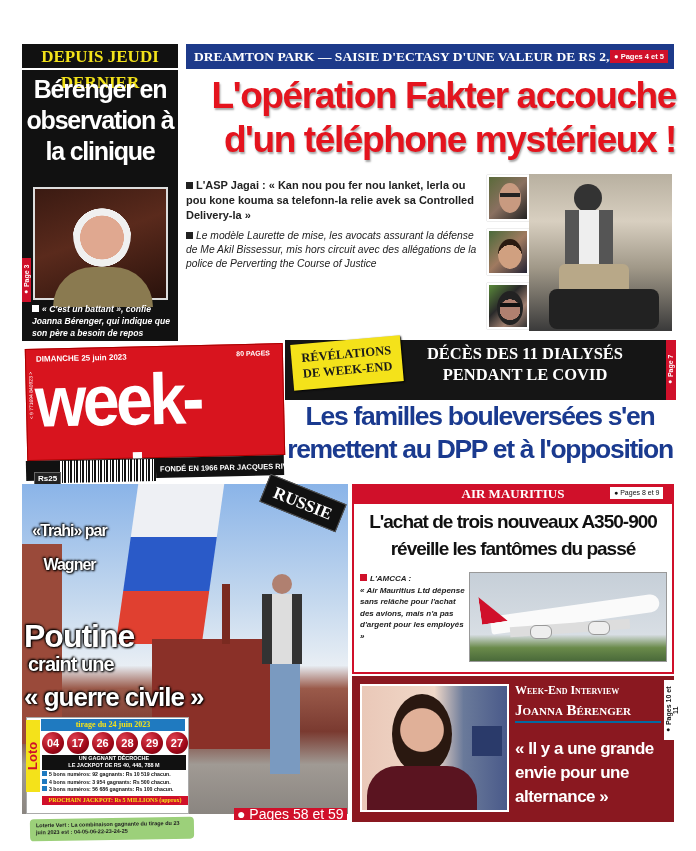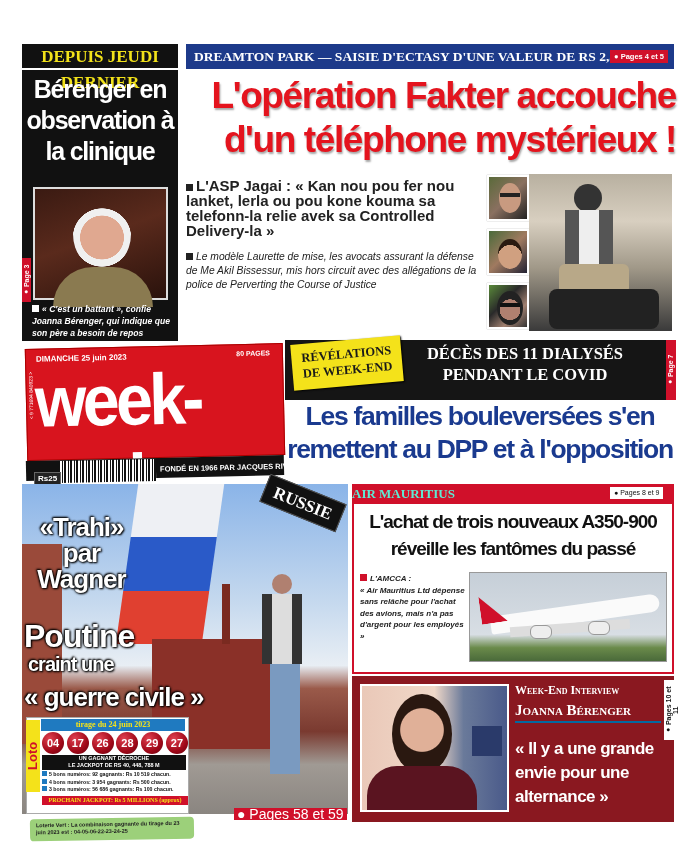--- a/index.html
+++ b/index.html
@@ -12,21 +12,21 @@
 #left-photo{left:33px;top:187px;width:135px;height:113px;border:2px solid #ddd;background:linear-gradient(160deg,#3a1a12 0%,#5a2a1c 45%,#2a120c 100%)}
 .face{position:absolute;border-radius:50%}
 #left-caption{left:32px;top:303px;width:145px;color:#fff;font-size:8.6px;font-style:italic;font-weight:700;line-height:12px}
 .sq{display:inline-block;width:7px;height:7px;margin-right:3px;vertical-align:0}
 .vtag{background:#d0102a;color:#fff;font-size:7px;font-weight:700;writing-mode:vertical-rl;transform:rotate(180deg);text-align:center;padding:3px 1px}
 
 #top-bar{left:186px;top:44px;width:488px;height:25px;background:#1d3a8a;color:#fff;font-family:"Liberation Serif",serif;font-weight:700;font-size:13.5px;line-height:25px;padding-left:8px}
 #top-pages{right:6px;top:6px;height:13px;background:#d0102a;color:#fff;font-family:"Liberation Sans",sans-serif;font-size:7.5px;line-height:13px;padding:0 4px}
 #main-head{left:186px;top:74px;width:490px;color:#e4141e;font-weight:700;font-size:37px;line-height:44px;text-align:right;letter-spacing:-1.4px;text-shadow:1px 2px 2px rgba(0,0,0,.35)}
 #bullets{left:186px;top:178px;width:300px;font-size:11px;color:#222}
-.b1{font-weight:700;font-size:15px;line-height:15px;margin-bottom:12px}
+.b1{font-weight:700;font-size:11px;line-height:15px;margin-bottom:6px}
 .b2{font-style:italic;font-size:10.3px;line-height:14px;margin-bottom:6px}
 .b3{font-style:italic;font-weight:700;font-size:10.3px;line-height:14px}
 .b1 .sq,.b2 .sq,.b3 .sq{background:#222}
 .thumb{position:absolute;border:2px solid #fff;box-shadow:0 0 1px #999}
 #thumb1{left:487px;top:175px;width:42px;height:46px;background:linear-gradient(135deg,#5a6a3a,#8a7060 50%,#222)}
 #thumb2{left:487px;top:229px;width:42px;height:46px;background:linear-gradient(135deg,#4a6a3a,#a07a60 50%,#223)}
 #thumb3{left:487px;top:283px;width:42px;height:46px;background:linear-gradient(135deg,#5a8a3a,#2a2a2a 40%,#a08070 70%,#333)}
 #big-photo{left:529px;top:174px;width:143px;height:157px;background:linear-gradient(180deg,#b8b0a0 0%,#d8cfc0 30%,#a09888 60%,#3a3a3a 100%)}
 #mast{left:26px;top:346px;width:258px;height:112px;background:#d8141e;transform:rotate(-1.3deg);border:1px solid #a00}
 #mast-date{left:10px;top:5px;color:#fff;font-size:8px;font-weight:700}
@@ -40,39 +40,39 @@
 #rev-black{left:285px;top:340px;width:390px;height:60px;background:#151515}
 #rev-tag{left:292px;top:340px;width:110px;height:46px;background:#f4e21a;transform:rotate(-5deg);color:#1a1a1a;font-family:"Liberation Serif",serif;font-weight:700;font-size:12.5px;line-height:16px;text-align:center;padding-top:6px;box-shadow:1px 1px 2px #000}
 #rev-kicker{left:410px;top:343px;width:230px;color:#fff;font-family:"Liberation Serif",serif;font-weight:700;font-size:16.5px;line-height:21px;text-align:center}
 #page7{left:666px;top:340px;width:10px;height:60px}
 #dpp-head{left:285px;top:400px;width:390px;color:#1a3a8f;font-weight:700;font-size:26.5px;line-height:33px;text-align:center;letter-spacing:-1.3px}
 
 #rus-photo{left:22px;top:484px;width:326px;height:330px;background:linear-gradient(180deg,#8ab4e8 0%,#c4d8ee 35%,#e8eef4 55%,#9a5a4a 62%,#7a3a30 75%,#a09a94 85%,#8a8580 100%);overflow:hidden}
 #flag{left:105px;top:0;width:86px;height:160px;transform:skewX(-8deg)}
 #rus-tag{left:262px;top:488px;width:82px;height:30px;background:#111;color:#fff;font-family:"Liberation Serif",serif;font-weight:700;font-size:17px;line-height:30px;text-align:center;transform:rotate(22deg);border:1px solid #555}
 .rus-text{color:#fff;font-weight:700;text-align:center;text-shadow:0 0 3px #000,1px 1px 2px #000,-1px -1px 2px #000;letter-spacing:-1px}
-#trahi{left:34px;top:514px;width:95px;font-size:26px;line-height:26px}
+#trahi{left:22px;top:514px;width:95px;font-size:16px;line-height:34px}
 #poutine{left:24px;top:620px;font-size:32px;line-height:32px;text-align:left}
 #craint{left:28px;top:653px;font-size:20px;line-height:22px;text-align:left}
 #guerre{left:24px;top:683px;font-size:26px;line-height:28px;text-align:center}
 
 #loto{left:26px;top:717px;width:163px;height:97px;background:#fff;border:1px solid #aaa}
 #loto-side{left:26px;top:720px;width:14px;height:72px;background:#f4e21a;color:#d0102a;font-weight:700;font-size:13px;writing-mode:vertical-rl;transform:rotate(180deg);text-align:center;line-height:14px}
 #loto-head{left:41px;top:719px;width:144px;height:12px;background:#1f7ac0;color:#f4e21a;font-family:"Liberation Serif",serif;font-weight:700;font-size:8px;text-align:center;line-height:12px}
 #balls{left:42px;top:732px;width:146px;height:22px;display:flex;justify-content:space-between}
 .ball{width:22px;height:22px;border-radius:50%;background:radial-gradient(circle at 35% 30%,#e04050,#a00818 60%,#600010);color:#fff;font-weight:700;font-size:11px;line-height:22px;text-align:center}
 #jackpot-box{left:42px;top:755px;width:144px;height:15px;background:#111;color:#fff;font-size:5.5px;font-weight:700;line-height:7px;text-align:center}
 #winners{left:42px;top:771px;width:146px;font-size:5.2px;font-weight:700;color:#111;line-height:7.5px}
 .wsq{display:inline-block;width:5px;height:5px;background:#1f7ac0;margin-right:2px}
 #prochain{left:42px;top:796px;width:146px;height:9px;background:#d0102a;color:#f4e21a;font-family:"Liberation Serif",serif;font-size:6px;font-weight:700;line-height:9px;text-align:center}
 #loterie{left:30px;top:818px;width:164px;height:22px;background:#9cd07a;border-radius:4px;font-size:5.5px;font-weight:700;color:#222;line-height:7px;padding:3px 6px;transform:rotate(-1deg)}
 #pages58{left:234px;top:808px;background:#d0102a;color:#fff;font-size:14px;line-height:12px;padding:0 3px}
 
 #air-box{left:352px;top:484px;width:322px;height:190px;border:2px solid #d0102a;background:#fff}
-#air-bar{left:352px;top:484px;width:322px;height:20px;background:#d0102a;color:#5eead4;font-family:"Liberation Serif",serif;font-weight:700;font-size:13px;text-align:left;line-height:20px}
+#air-bar{left:352px;top:484px;width:322px;height:20px;background:#d0102a;color:#ffffff;font-family:"Liberation Serif",serif;font-weight:700;font-size:13px;text-align:center;line-height:20px}
 #air-pages{left:610px;top:487px;height:12px;background:#fff;color:#111;font-size:7px;line-height:12px;padding:0 4px}
 #air-head{left:352px;top:508px;width:322px;color:#111;font-weight:700;font-size:19px;line-height:27px;text-align:center;letter-spacing:-1px}
 #air-cap{left:360px;top:573px;width:110px;font-size:8px;font-style:italic;font-weight:700;color:#222;line-height:11.5px}
 #air-cap .sq{background:#d0102a}
 #plane{left:469px;top:572px;width:198px;height:90px;background:linear-gradient(180deg,#c6cfd8 0%,#d8dee4 70%,#6a8a4a 85%,#4a6a3a 100%);border:1px solid #999;overflow:hidden}
 
 #int-box{left:352px;top:676px;width:322px;height:146px;background:#8a1820}
 #int-photo{left:360px;top:684px;width:149px;height:128px;border:2px solid #fff;background:linear-gradient(90deg,#eac8b8 0%,#f0d8c8 50%,#6a7a9a 70%,#4a5a8a 100%);overflow:hidden}
 #int-kicker{left:515px;top:683px;color:#fff;font-family:"Liberation Serif",serif;font-weight:700;font-size:12px;font-variant:small-caps}
 #int-name{left:515px;top:702px;color:#fff;font-family:"Liberation Serif",serif;font-weight:700;font-size:15px;font-variant:small-caps;border-bottom:2px solid #0369a1;padding-bottom:2px;width:146px}

